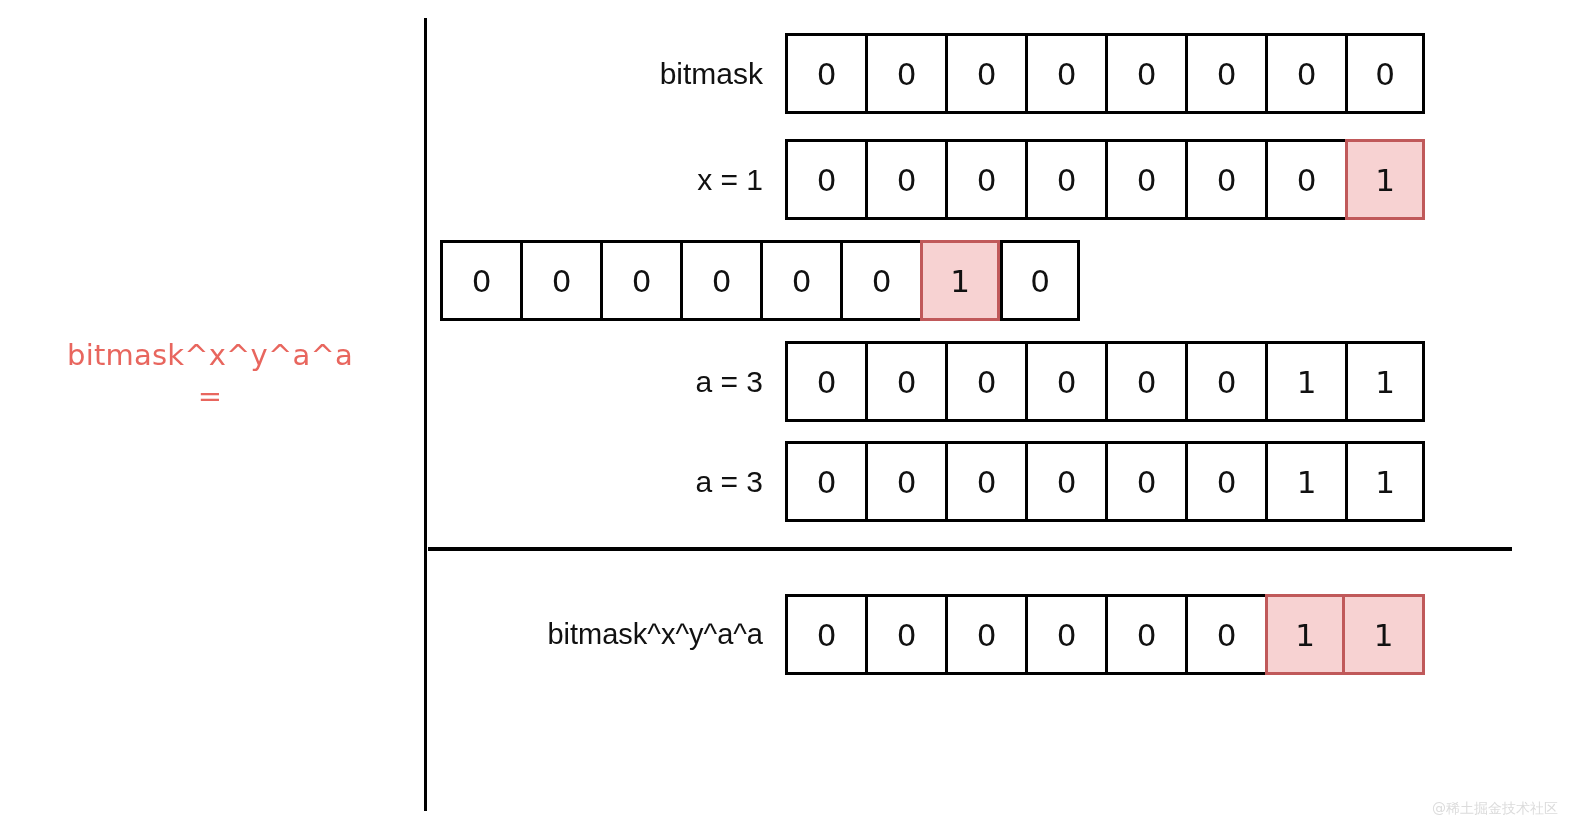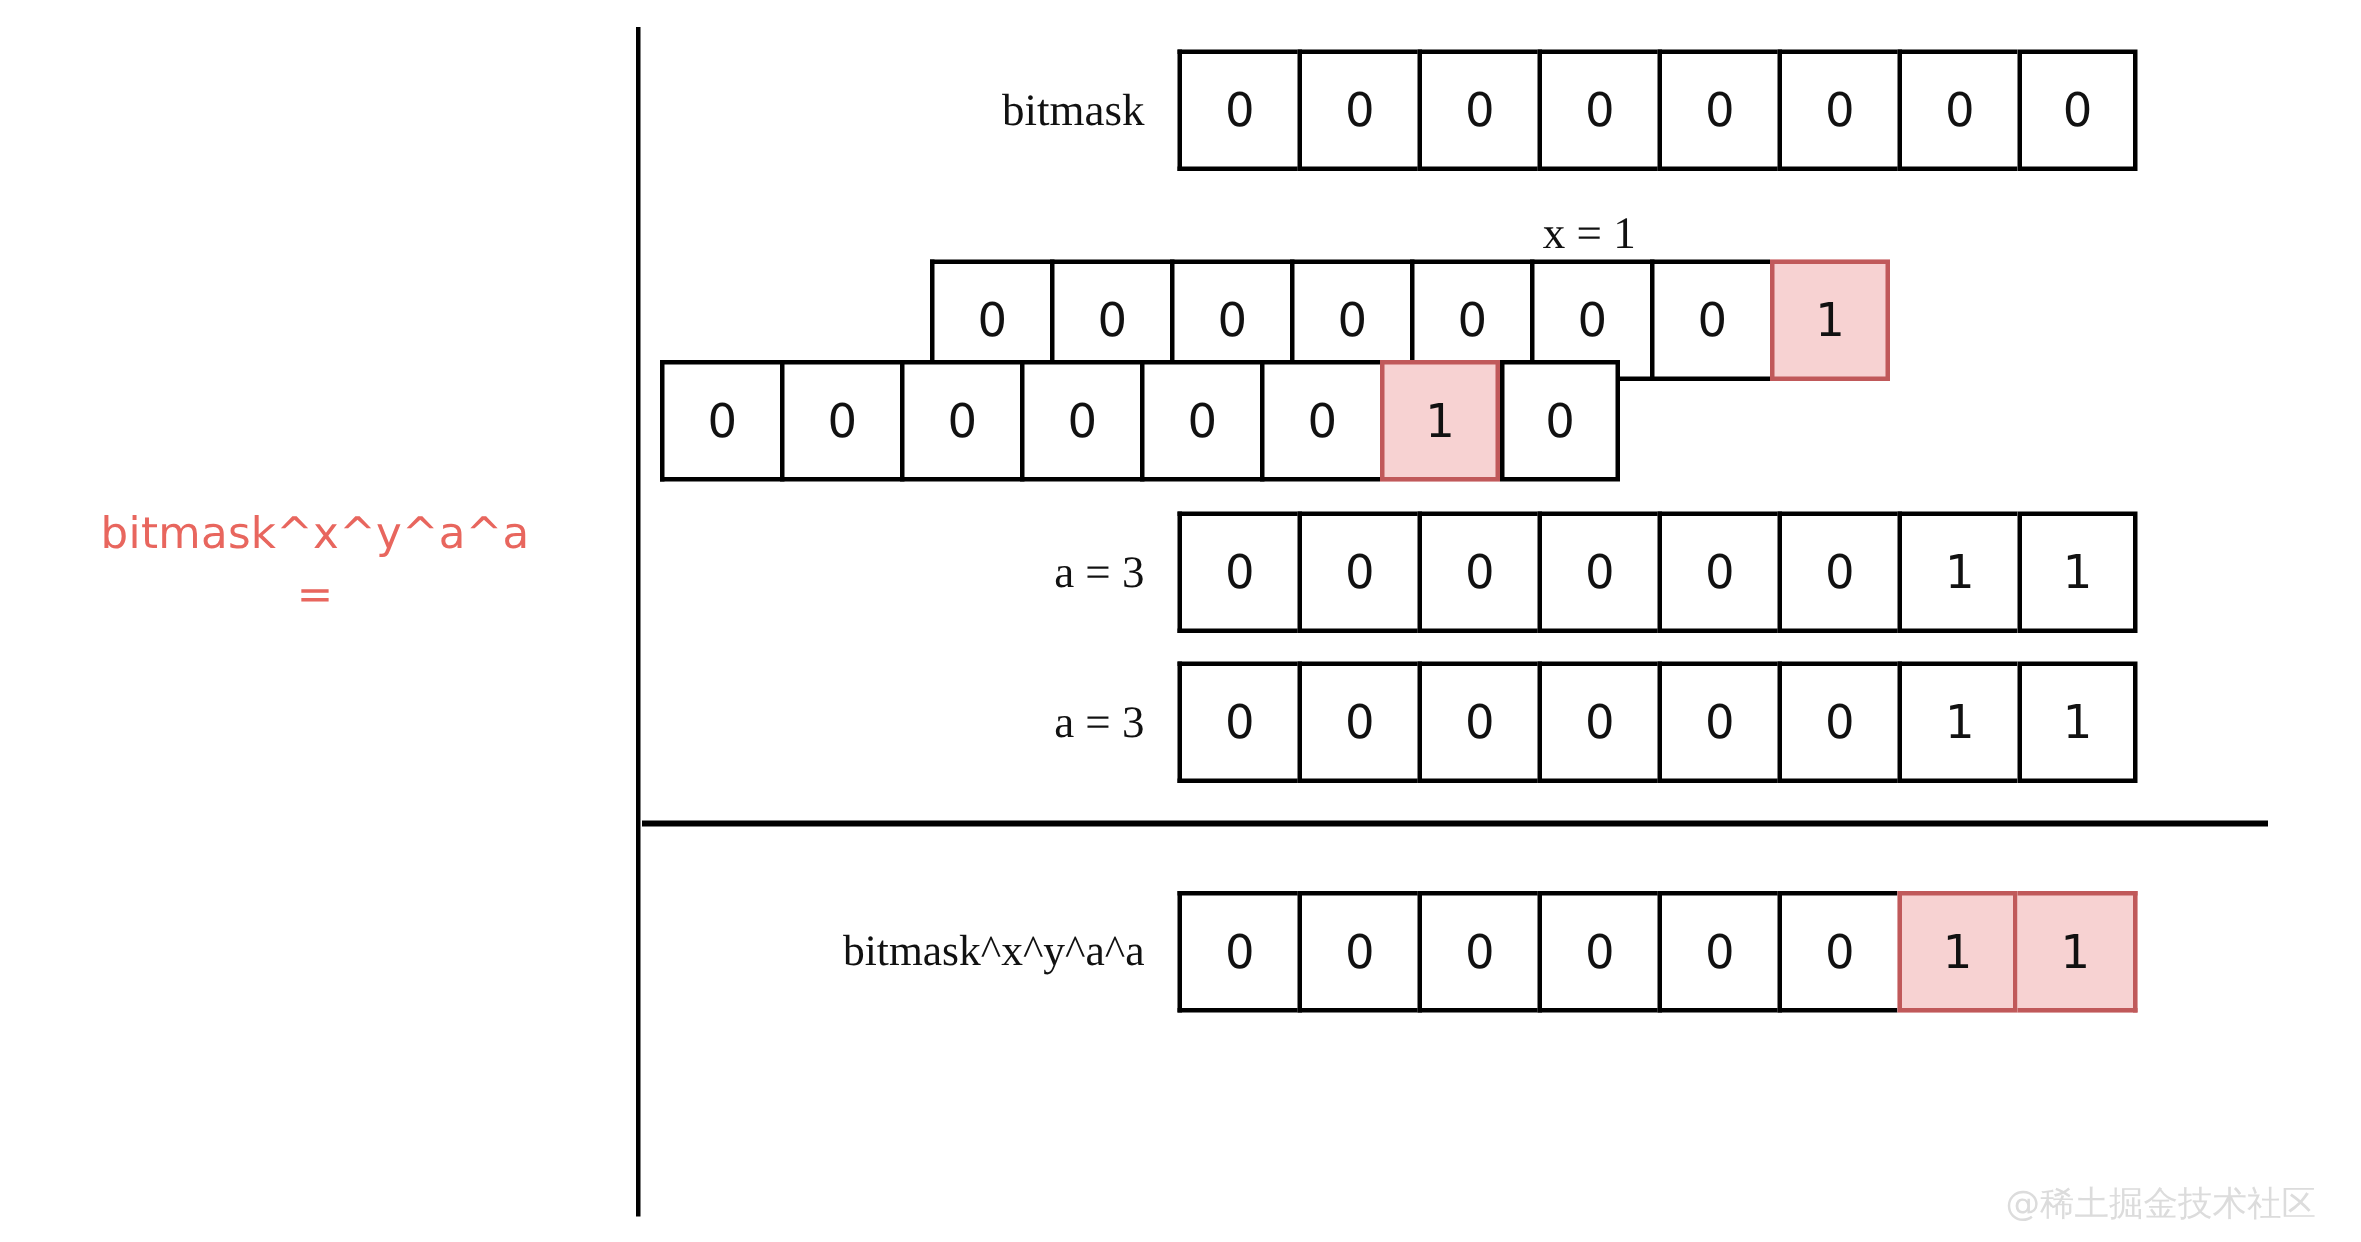--- a/index.html
+++ b/index.html
@@ -64,21 +64,21 @@
     align-items: center;
   }
   .row-label {
     width: 345px;
     text-align: right;
     padding-right: 22px;
     box-sizing: border-box;
     font-size: 30px;
     color: #111111;
     white-space: nowrap;
-    font-family: Liberation Serif, serif;
+    font-family: Liberation Sans, sans-serif;
   }
   .row-label.wide {
     font-size: 29px;
   }
   .bit-grid {
     display: flex;
     height: 81px;
   }
   .bit-cell {
     width: 80px;
@@ -107,24 +107,24 @@
   .bit-cell.hl + .bit-cell {
     border-left-width: 0;
   }
   .bit-cell.hl + .bit-cell:not(.hl) {
     border-left-width: 3px;
   }
 
   
   #watermark {
     position: absolute;
-    right: 30px;
+    right: 16px;
     bottom: 10px;
     color: #dcdcdc;
-    font-size: 23px;
+    font-size: 14px;
     font-family: "DejaVu Sans", sans-serif;
     white-space: nowrap;
   }
 </style>
 </head>
 <body>
 
 <div id="canvas">
 
   <div id="left-caption" style="color: rgb(232, 102, 94);">
@@ -142,21 +142,21 @@
           <div class="bit-cell">0</div>
           <div class="bit-cell">0</div>
           <div class="bit-cell">0</div>
           <div class="bit-cell">0</div>
           <div class="bit-cell">0</div>
           <div class="bit-cell">0</div>
           <div class="bit-cell">0</div>
           <div class="bit-cell">0</div>
         </div>
       </div>
-      <div class="bit-row" style="top: 139px; flex-direction: column;">
+      <div class="bit-row" style="top: 139px;">
         <div class="row-label">x = 1</div>
         <div class="bit-grid">
           <div class="bit-cell">0</div>
           <div class="bit-cell">0</div>
           <div class="bit-cell">0</div>
           <div class="bit-cell">0</div>
           <div class="bit-cell">0</div>
           <div class="bit-cell">0</div>
           <div class="bit-cell">0</div>
           <div class="bit-cell hl">1</div>

